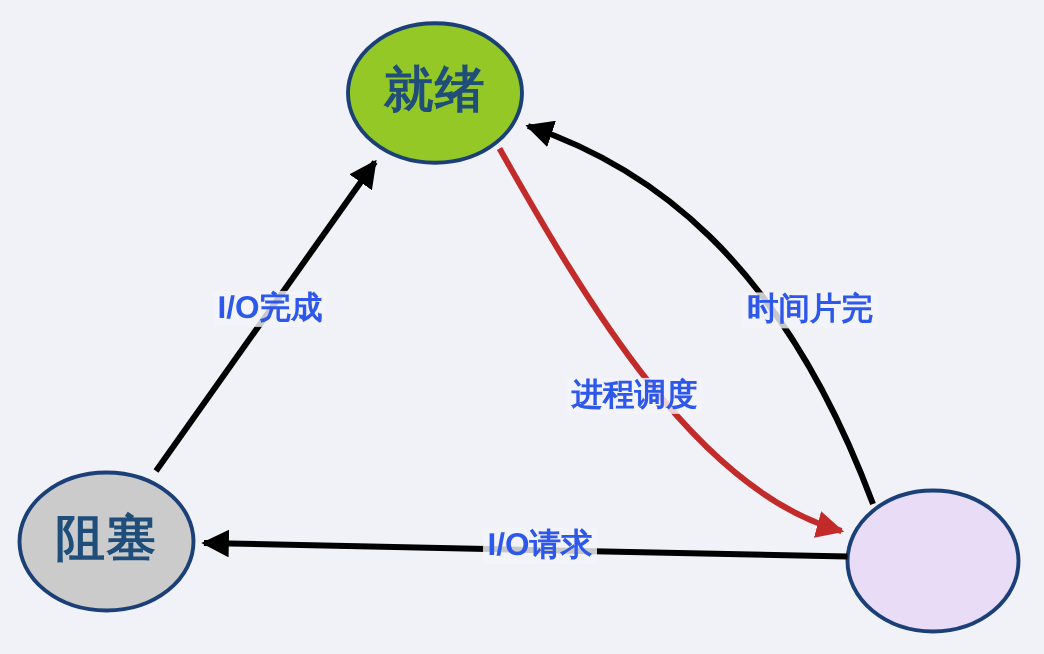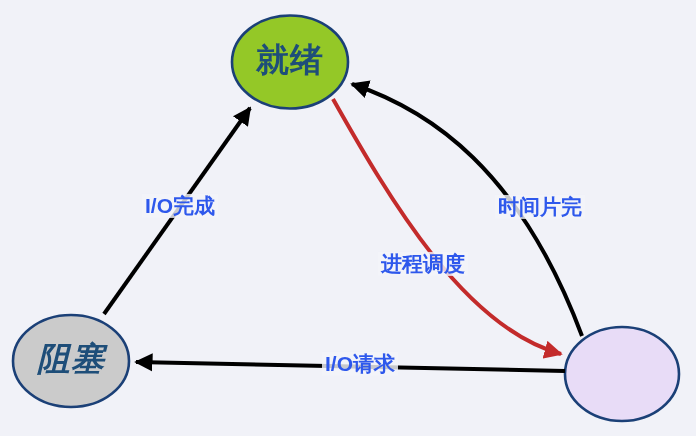--- a/index.html
+++ b/index.html
@@ -68,20 +68,20 @@
     <ellipse class="node" cx="71" cy="361" rx="58" ry="46" fill="#CBCBCB" stroke="#1B4077"></ellipse>
     <ellipse class="node" cx="622" cy="374" rx="57" ry="47" fill="#E8DCF7" stroke="#1B4077"></ellipse>
 
     <path class="edge" d="M104 314 L250 108" stroke="#000000" marker-end="url(#ah-black)"></path>
     <path class="edge" d="M582 336 C520 170 430 110 352 84" stroke="#000000" marker-end="url(#ah-black)"></path>
     <path class="edge" d="M333 99 C390 200 465 328 561 354" stroke="#C32B2B" marker-end="url(#ah-red)"></path>
     <path class="edge" d="M565 371 L136 362" stroke="#000000" marker-end="url(#ah-black)"></path>
   </svg>
 
   <div class="node-label" style="left:290px; top:62px;">就绪</div>
-  <div class="node-label" style="left:71px; top:361px;font-style:italic;">阻塞</div>
+  <div class="node-label" style="left:71px; top:361px;">阻塞</div>
 
   <div class="edge-label" style="left:180px; top:206px;">I/O完成</div>
   <div class="edge-label" style="left:540px; top:207px;">时间片完</div>
   <div class="edge-label" style="left:423px; top:240px;margin-top:24px;">进程调度</div>
   <div class="edge-label" style="left:360px; top:364px;">I/O请求</div>
 
 </div>
 
 </body></html>

